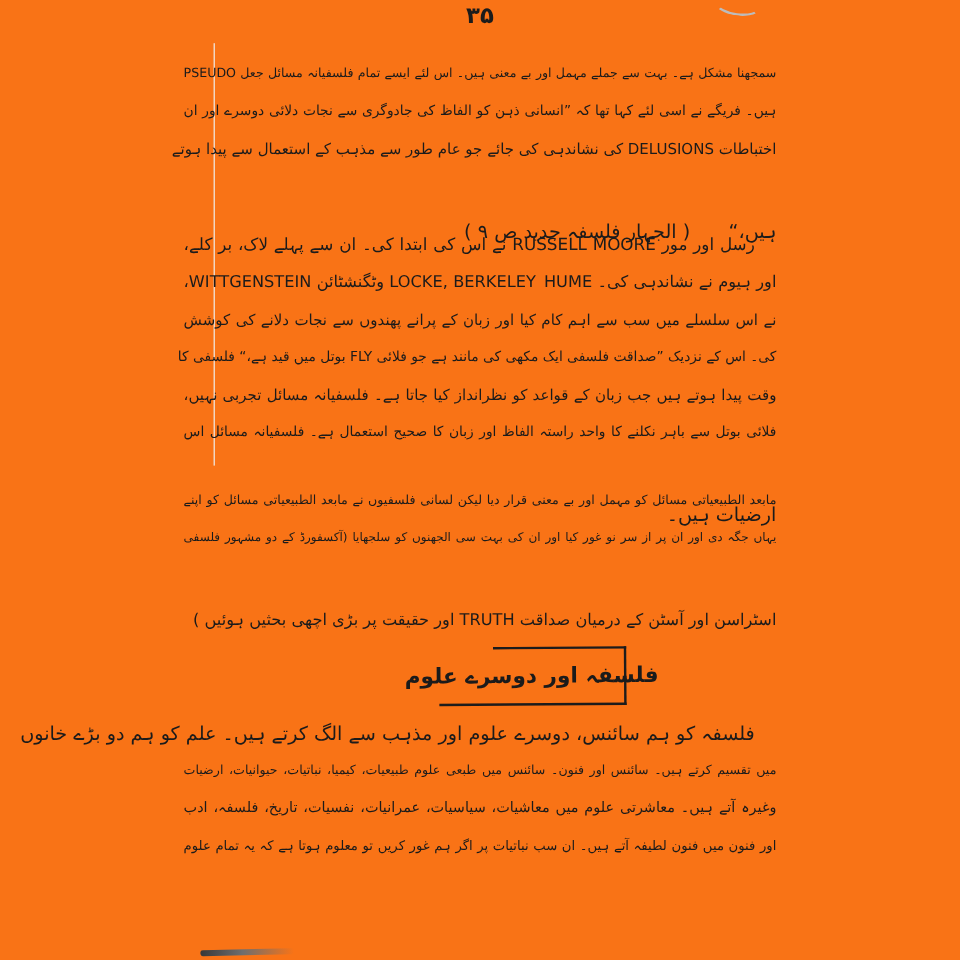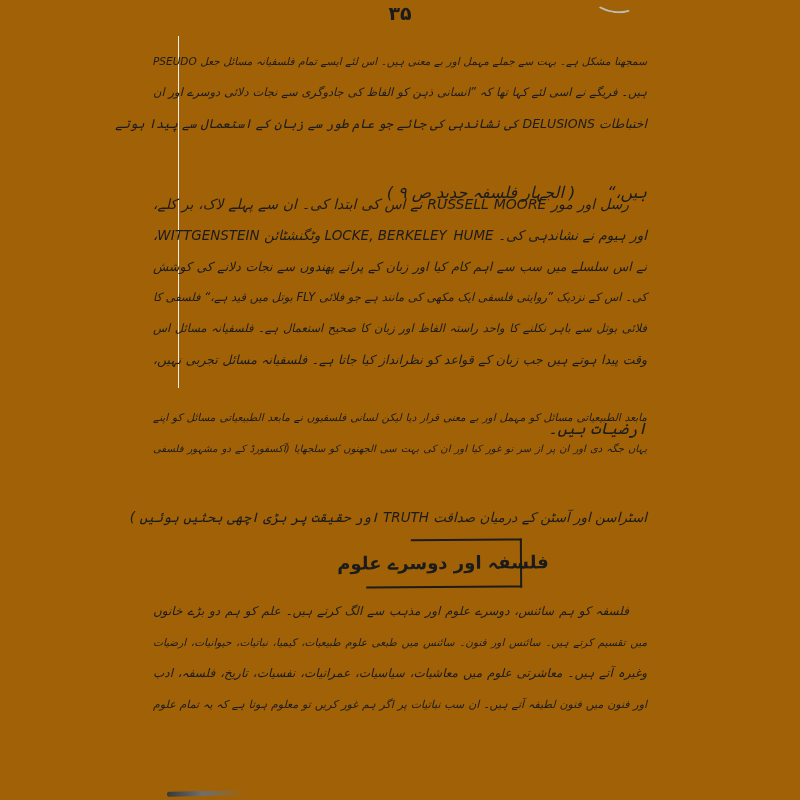--- a/index.html
+++ b/index.html
@@ -1,20 +1,20 @@
 <!DOCTYPE html>
 <html lang="ur"><head>
 <meta charset="utf-8">
 <style>
   html, body { margin: 0; padding: 0; }
   .page {
     position: relative;
     width: 800px;
     height: 800px;
-    background: #a16207;
+    background: #f97316;
     overflow: hidden;
     font-family: "DejaVu Sans", sans-serif;
     color: #1b1b1b;
   }
   .page-number {
     position: absolute;
     top: 2px;
     left: 0;
     width: 100%;
     text-align: center;
@@ -32,21 +32,20 @@
   .line {
     box-sizing: border-box;
     width: 100%;
     height: 31px;
     line-height: 31px;
     white-space: nowrap;
     overflow: visible;
     font-size: 16px;
     text-align: right;
     text-align-last: justify;
-    font-style: italic;
   }
   .line.short { text-align-last: right; margin-top: 38px; }
   .line.indent { padding-right: 18px; }
   .heading-box {
     position: absolute;
     left: 366px;
     top: 539px;
     width: 154px;
     height: 47px;
     border-right: 2px solid #1c1c1c;
@@ -109,46 +108,46 @@
 <div class="page">
 
   <div class="curl-mark"></div>
   <div class="page-edge-left"></div>
 
   <div class="page-number">۳۵</div>
 
   <div class="textblock" style="top:46px">
     <div class="line" style="font-size: 10.5px;">سمجھنا مشکل ہے۔ بہت سے جملے مہمل اور بے معنی ہیں۔ اس لئے ایسے تمام فلسفیانہ مسائل جعل PSEUDO</div>
     <div class="line" style="font-size: 11.5px;">ہیں۔ فریگے نے اسی لئے کہا تھا کہ ”انسانی ذہن کو الفاظ کی جادوگری سے نجات دلائی دوسرے اور ان</div>
-    <div class="line" style="font-size: 12.5px;">اختباطات DELUSIONS کی نشاندہی کی جائے جو عام طور سے زبان کے استعمال سے پیدا ہوتے</div>
+    <div class="line" style="font-size: 12.5px;">اختباطات DELUSIONS کی نشاندہی کی جائے جو عام طور سے مذہب کے استعمال سے پیدا ہوتے</div>
     <div class="line short">ہیں،“  ( الجہار فلسفہ جدید ص ۹ )</div>
   </div>
 
   <div class="textblock" style="top:189px">
     <div class="line indent" style="font-size: 14px; text-align: center;">رسل اور مور RUSSELL MOORE نے اس کی ابتدا کی۔ ان سے پہلے لاک، بر کلے،</div>
     <div class="line" style="font-size: 13.5px;">اور ہیوم نے نشاندہی کی۔ HUME‏ LOCKE, BERKELEY‏ وٹگنشٹائن WITTGENSTEIN‏،</div>
     <div class="line" style="font-size: 12.5px;">نے اس سلسلے میں سب سے اہم کام کیا اور زبان کے پرانے پھندوں سے نجات دلانے کی کوشش</div>
-    <div class="line" style="font-size: 11.5px;">کی۔ اس کے نزدیک ”روایتی فلسفی ایک مکھی کی مانند ہے جو فلائی FLY بوتل میں قید ہے،“ فلسفی کا</div>
+    <div class="line" style="font-size: 11.5px;">کی۔ اس کے نزدیک ”صداقت فلسفی ایک مکھی کی مانند ہے جو فلائی FLY بوتل میں قید ہے،“ فلسفی کا</div>
+    <div class="line" style="font-size: 12.5px;">وقت پیدا ہوتے ہیں جب زبان کے قواعد کو نظرانداز کیا جاتا ہے۔ فلسفیانہ مسائل تجربی نہیں،</div>
     <div class="line" style="font-size: 11.5px;">فلائی بوتل سے باہر نکلنے کا واحد راستہ الفاظ اور زبان کا صحیح استعمال ہے۔ فلسفیانہ مسائل اس</div>
-    <div class="line" style="font-size: 12.5px;">وقت پیدا ہوتے ہیں جب زبان کے قواعد کو نظرانداز کیا جاتا ہے۔ فلسفیانہ مسائل تجربی نہیں،</div>
     <div class="line short">ارضیات ہیں۔</div>
   </div>
 
   <div class="textblock" style="top:402px">
     <div class="line" style="font-size: 10.5px;">مابعد الطبیعیاتی مسائل کو مہمل اور بے معنی قرار دیا لیکن لسانی فلسفیوں نے مابعد الطبیعیاتی مسائل کو اپنے</div>
     <div class="line" style="font-size: 10px;">یہاں جگہ دی اور ان پر از سر نو غور کیا اور ان کی بہت سی الجھنوں کو سلجھایا (آکسفورڈ کے دو مشہور فلسفی</div>
     <div class="line short" style="font-size: 13.5px;">اسٹراسن اور آسٹن کے درمیان صداقت TRUTH اور حقیقت پر بڑی اچھی بحثیں ہوئیں )</div>
   </div>
 
   <div class="heading-box">
     <span class="heading-text">فلسفہ اور دوسرے علوم</span>
   </div>
 
   <div class="textblock" style="top:596px">
-    <div class="line indent" style="font-size: 12px;">فلسفہ کو ہم سائنس، دوسرے علوم اور مذہب سے الگ کرتے ہیں۔ علم کو ہم دو بڑے خانوں</div>
+    <div class="line indent" style="font-size: 16px;">فلسفہ کو ہم سائنس، دوسرے علوم اور مذہب سے الگ کرتے ہیں۔ علم کو ہم دو بڑے خانوں</div>
     <div class="line" style="font-size: 10.5px;">میں تقسیم کرتے ہیں۔ سائنس اور فنون۔ سائنس میں طبعی علوم طبیعیات، کیمیا، نباتیات، حیوانیات، ارضیات</div>
     <div class="line" style="font-size: 12px; text-align: center;">وغیرہ آتے ہیں۔ معاشرتی علوم میں معاشیات، سیاسیات، عمرانیات، نفسیات، تاریخ، فلسفہ، ادب</div>
     <div class="line" style="font-size: 11px;">اور فنون میں فنون لطیفہ آتے ہیں۔ ان سب نباتیات پر اگر ہم غور کریں تو معلوم ہوتا ہے کہ یہ تمام علوم</div>
   </div>
 
   <div class="bottom-streak"></div>
 
 </div>
 
 </body></html>

